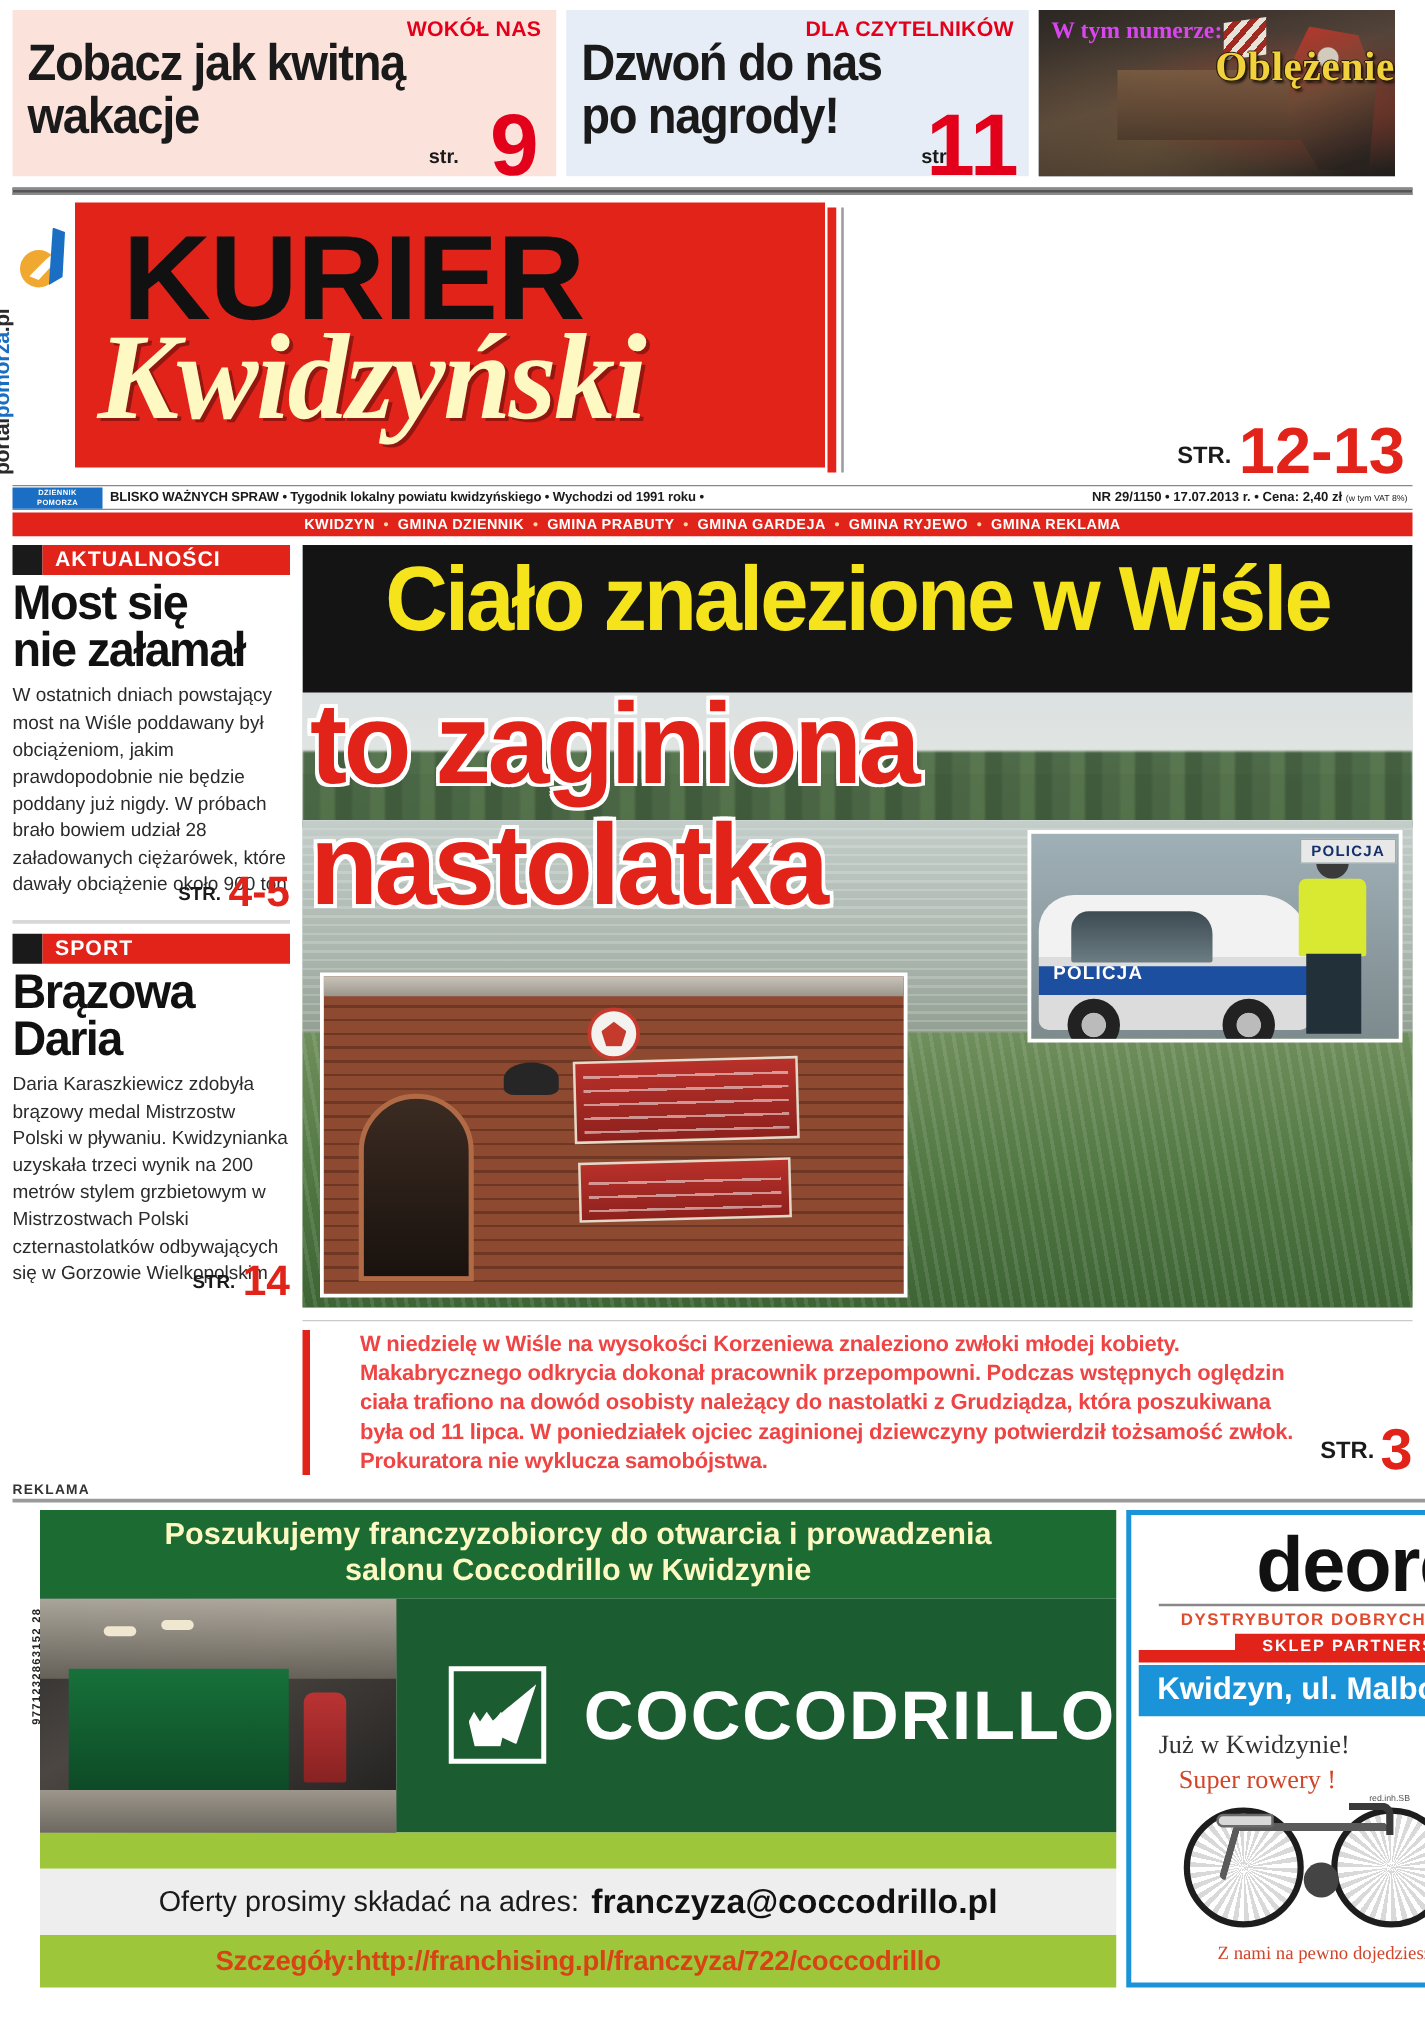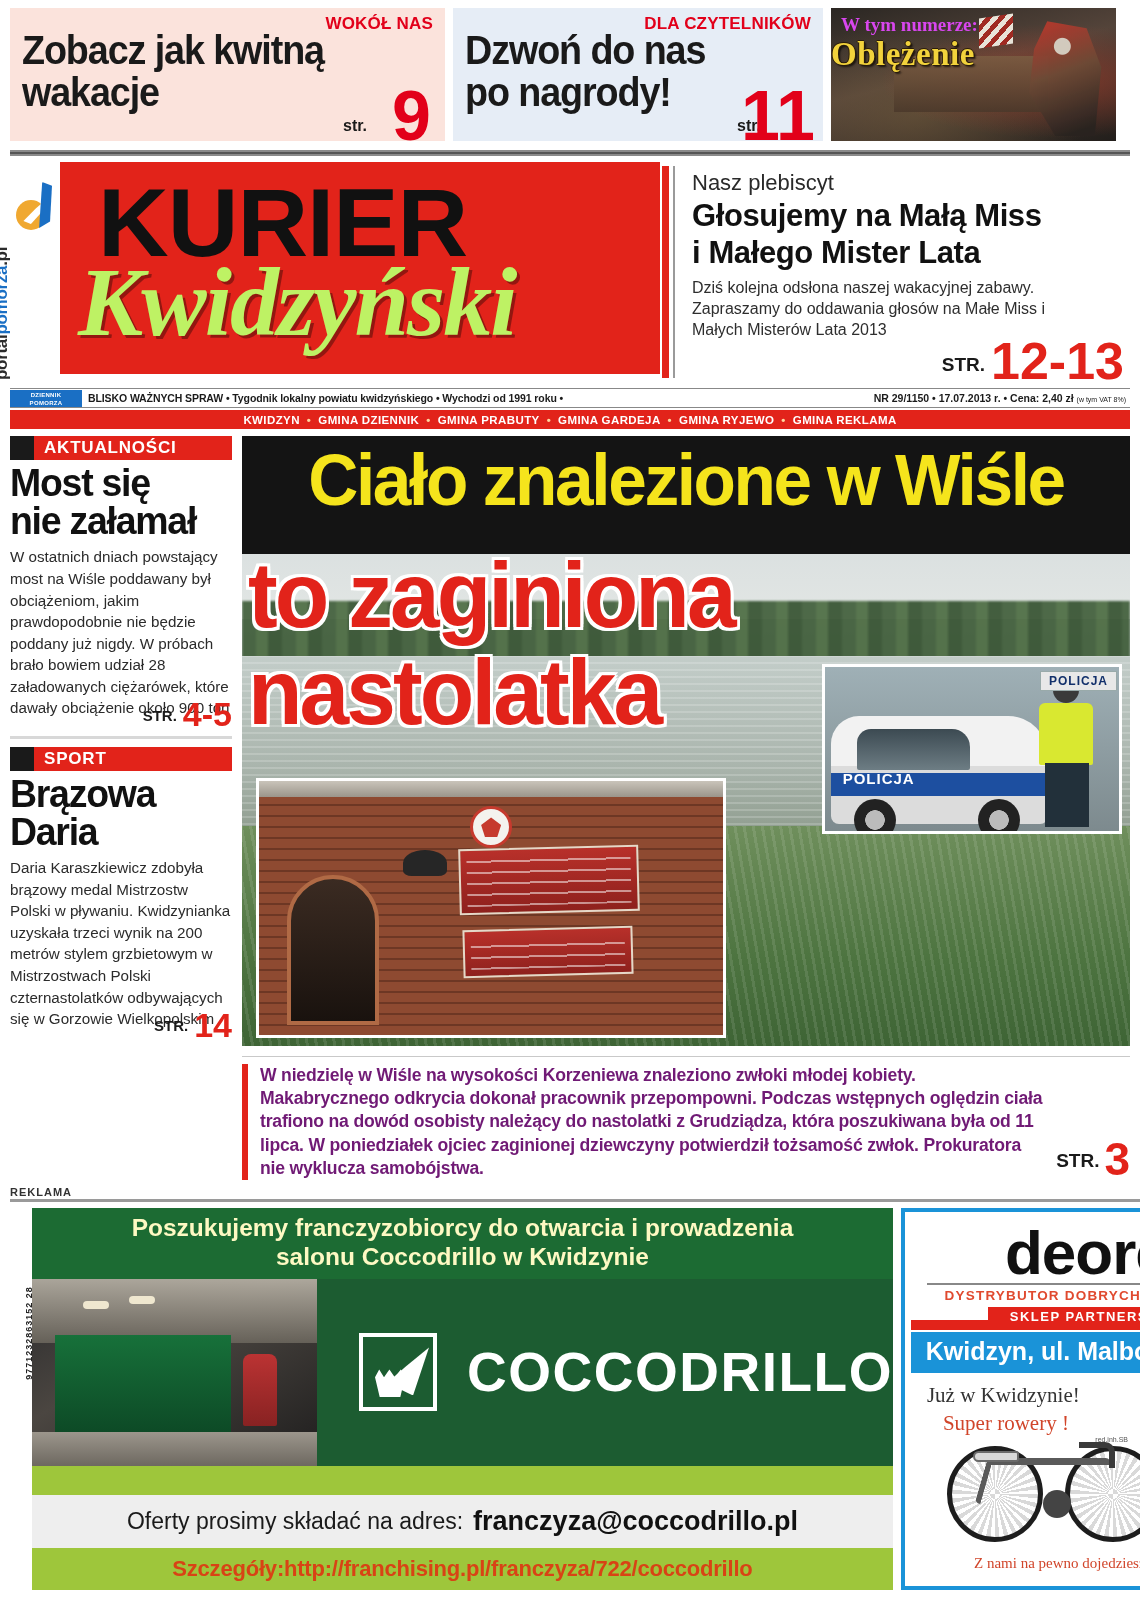--- a/index.html
+++ b/index.html
@@ -64,21 +64,21 @@
       linear-gradient(160deg,#b03a2e 10%, #6d4a36 45%, #2a2320 90%);
     clip-path: polygon(30% 0,78% 6%,96% 40%,88% 100%,40% 100%,8% 62%,14% 24%);
     opacity:.95;
   }
   .t3-flag {
     position:absolute; left: 52%; top: 6%; width: 34px; height: 30px;
     background: repeating-linear-gradient(135deg,#e8e3d8 0 5px,#a02a22 5px 10px);
     transform: skewY(-8deg);
   }
   .t3-title1, .t3-title2 {
-    position:absolute; left: 0; width: 100%; text-align:left;
+    position:absolute; left: 0; width: 100%; text-align:right;
     font-family: "Liberation Serif", serif; font-weight: bold;
     color:#f2d23c; font-size: 33px; letter-spacing: .5px; z-index: 5;
     text-shadow: 1px 1px 0 #2a1c0a, -1px 0 0 #2a1c0a, 0 -1px 0 #2a1c0a, 2px 2px 2px rgba(0,0,0,.7);
   }
   .t3-title1 { top: 28px; }
   .t3-title2 { top: 74px; }
 
   .top-rule { height: 6px; background: #555; margin: 2px 10px 0 10px;
               border-top: 2px solid #8a8a8a; border-bottom: 2px solid #8a8a8a; }
 
@@ -117,21 +117,21 @@
     height: 212px;
   }
   .logo-kurier {
     position:absolute; left: 38px; top: 6px;
     font-size: 96px; font-weight: bold; color: #111; letter-spacing: -1px;
     transform: scaleX(1.02); transform-origin: left top;
   }
   .logo-kwidzynski {
     position:absolute; left: 18px; top: 84px;
     font-family: "Liberation Serif", serif;
-    font-size: 98px; font-style: italic; font-weight: bold; color: #bef264;
+    font-size: 98px; font-style: italic; font-weight: bold; color: #fef9c3;
     letter-spacing: -2px;
     text-shadow: 3px 3px 0 rgba(0,0,0,.35);
   }
 
   .plebiscyt { flex: 1 1 auto; position: relative; padding-left: 18px; }
   .pleb-bar-red { position:absolute; left: 2px; top: 4px; width: 7px; bottom: 6px; background:#e2231a; }
   .pleb-bar-gray { position:absolute; left: 13px; top: 4px; width: 2px; bottom: 6px; background:#9a9a9a; }
   .pleb-inner { padding-left: 14px; }
   .pleb-kicker { font-size: 22px; color: #2a2a2a; margin-top: 8px; margin-bottom: 2px; }
   .pleb-head {
@@ -328,22 +328,22 @@
     content:""; position:absolute; left: 8px; top: 8px; width: 20px; height: 20px;
     background:#c63a2e; clip-path: polygon(50% 0,100% 38%,80% 100%,20% 100%,0 38%);
   }
 
   
   .story-lead {
     display:flex; margin-top: 10px; border-top: 1px solid #c9c9c9; padding-top: 7px;
   }
   .sl-bar { width: 6px; background:#e2231a; flex:0 0 6px; margin-right: 12px; }
   .sl-text {
-    flex: 1 1 auto; font-size: 17.6px; font-weight: bold; color:#701a75;
-    line-height: 1.32; letter-spacing: -.2px;
+    flex: 1 1 auto; font-size: 17.6px; font-weight: bold; color:#ef4444;
+    line-height: 1.32; letter-spacing: -.2px; margin-left: 28px;
   }
   .sl-page { flex: 0 0 86px; display:flex; align-items:flex-end; justify-content:flex-end; gap: 5px; }
   .sl-str { font-size: 19px; font-weight: bold; color:#1a1a1a; padding-bottom: 8px; }
   .sl-num { font-size: 46px; font-weight: bold; color:#e2231a; line-height: .9; }
 
   
   .reklama-label {
     margin: 6px 10px 0 10px; font-size: 11px; font-weight: bold;
     color:#333; letter-spacing: 1px; border-bottom: 3px solid #9a9a9a;
     padding-bottom: 1px; width: 100%;
@@ -525,28 +525,20 @@
     </div>
 
     <div class="logo-box">
       <div class="logo-kurier">KURIER</div>
       <div class="logo-kwidzynski">Kwidzyński</div>
     </div>
 
     <div class="plebiscyt">
       <div class="pleb-bar-red"></div>
       <div class="pleb-bar-gray"></div>
-      <div class="pleb-inner">
-        <div class="pleb-kicker">Nasz plebiscyt</div>
-        <div class="pleb-head">
-          <div>Głosujemy na Małą Miss</div>
-          <div>i Małego Mister Lata</div>
-        </div>
-        <div class="pleb-body">Dziś kolejna odsłona naszej wakacyjnej zabawy. Zapraszamy do oddawania głosów na Małe Miss i Małych Misterów Lata 2013</div>
-      </div>
       <div class="pleb-pagewrap">
         <div class="pleb-str">STR.</div>
         <div class="pleb-num">12-13</div>
       </div>
     </div>
   </div>
 
   <div class="infobar">
     <div class="dp-badge">
       <div>DZIENNIK</div>

